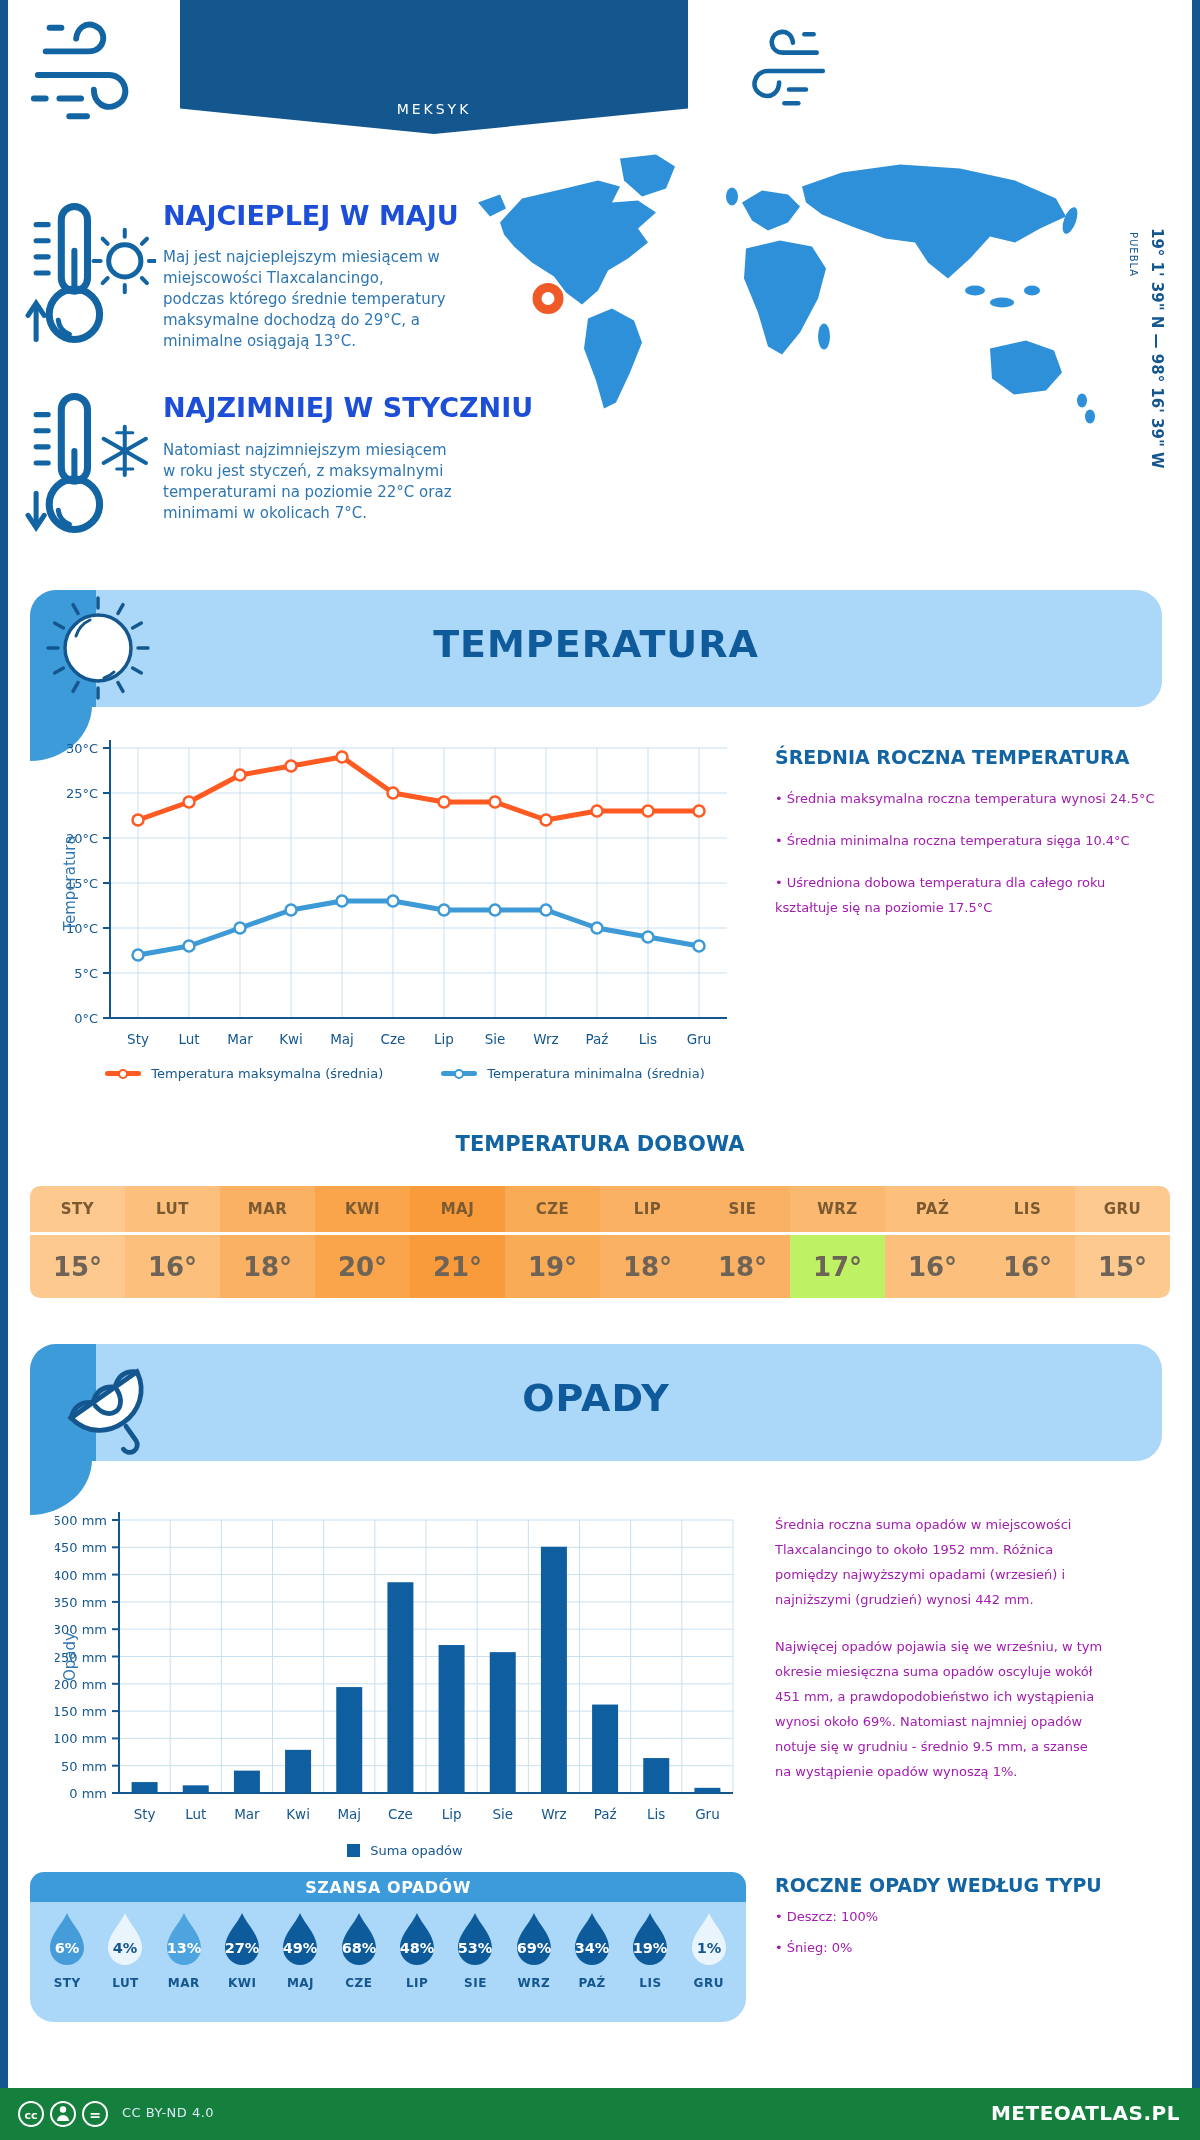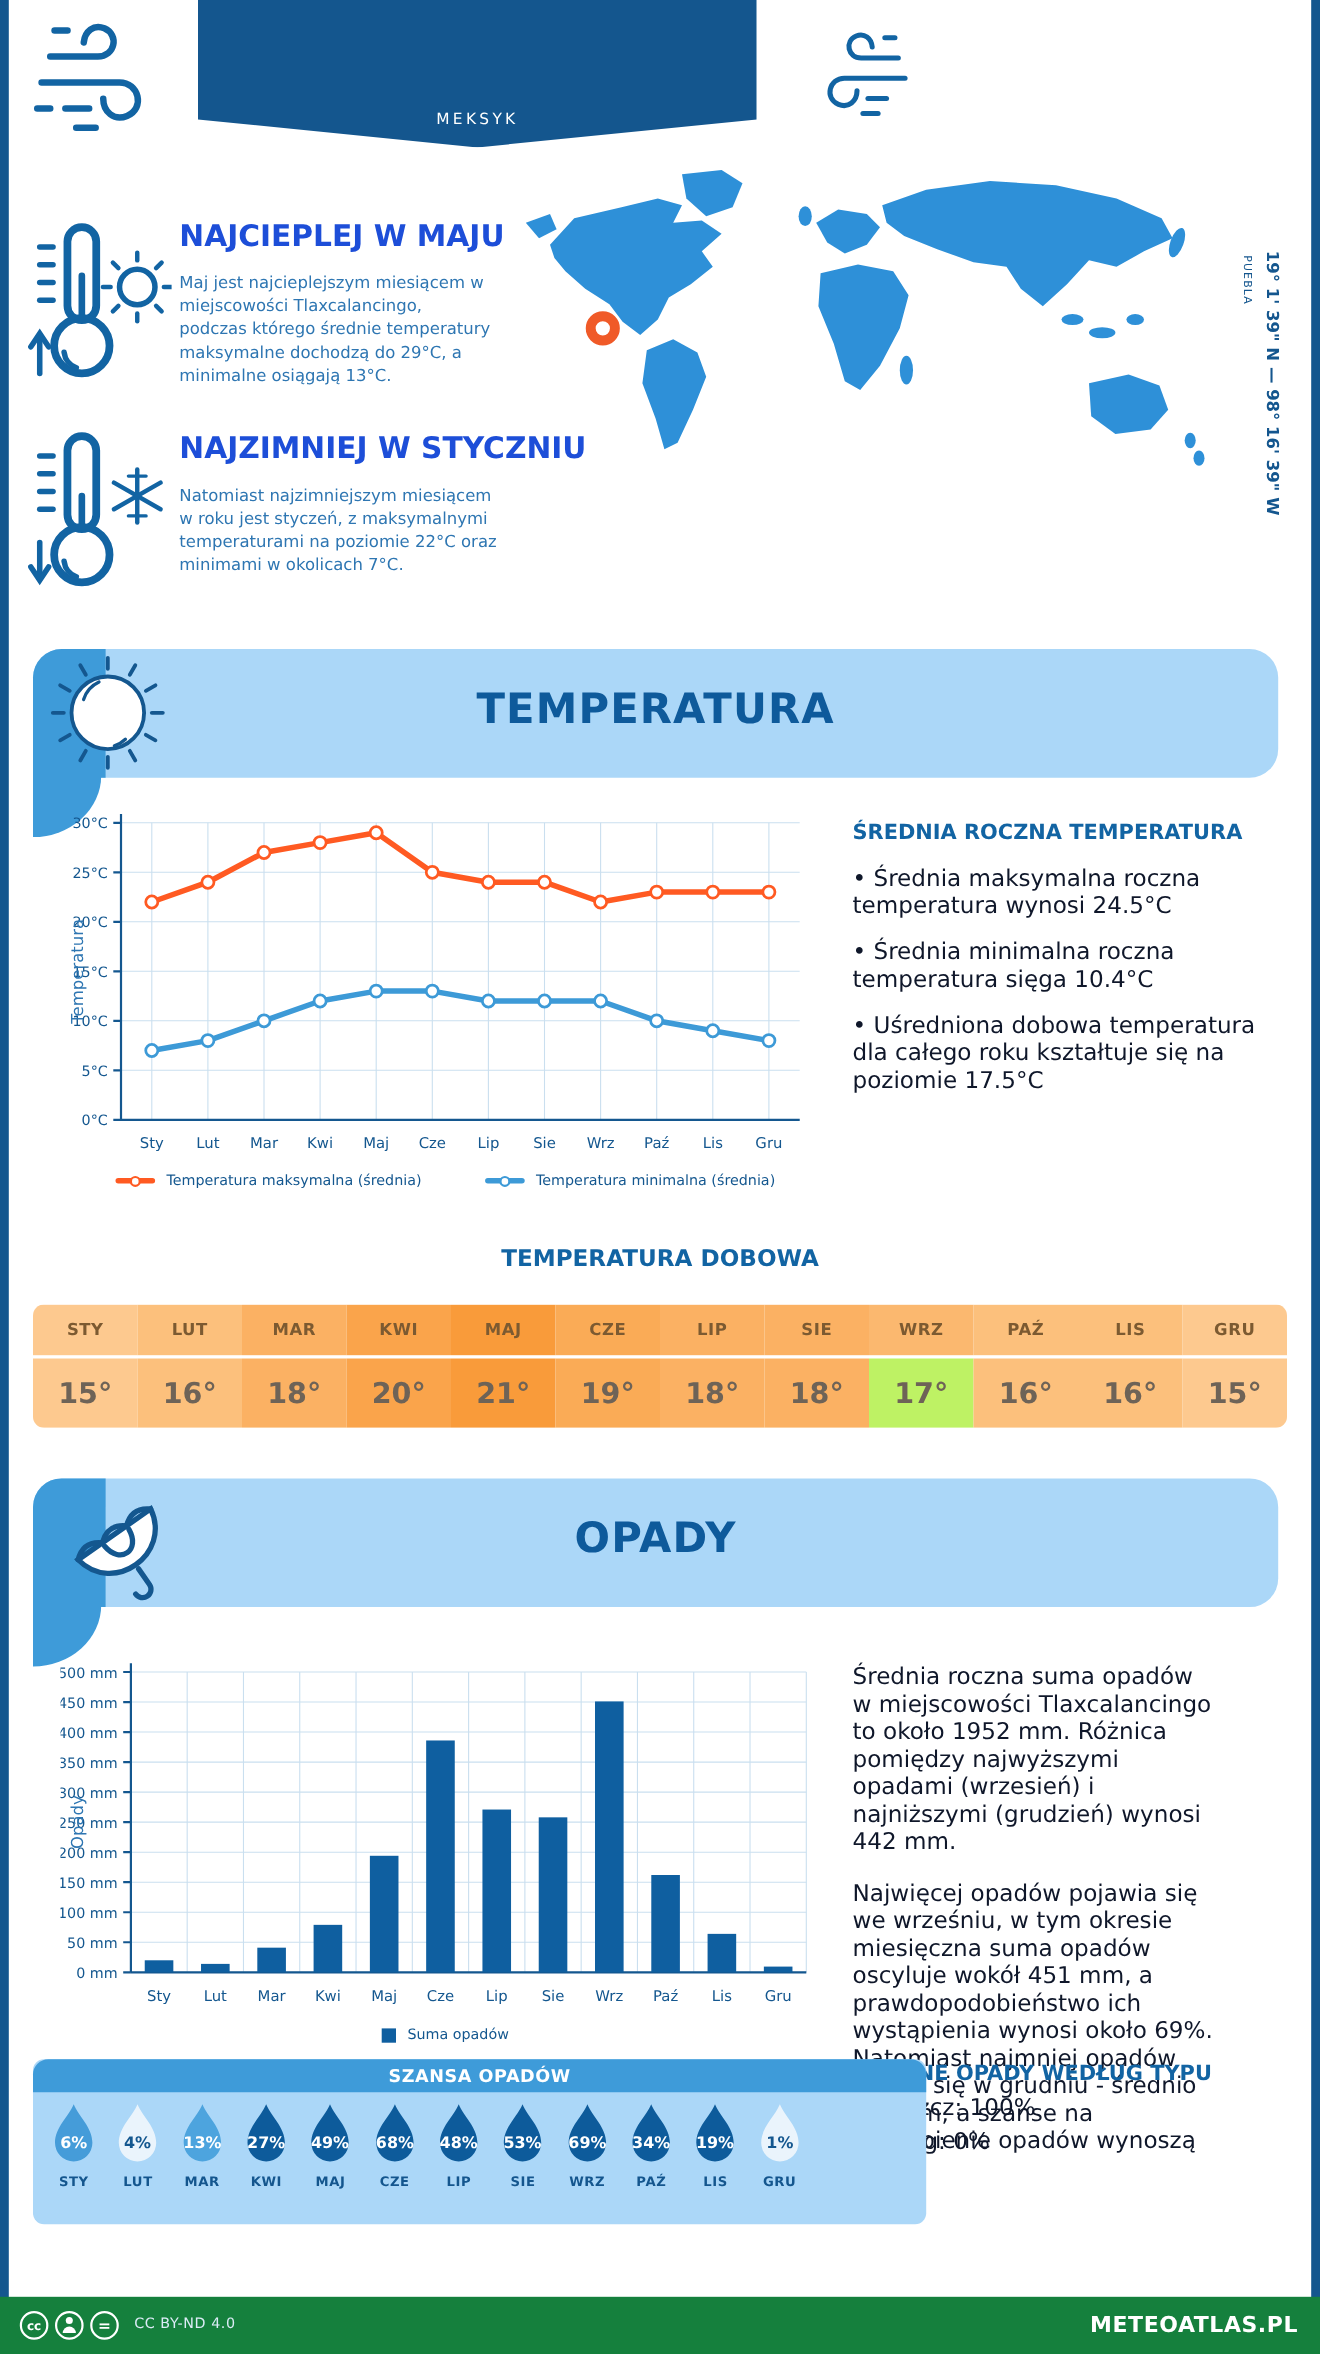--- a/index.html
+++ b/index.html
@@ -26,43 +26,43 @@
   .vert{writing-mode:vertical-rl;text-orientation:mixed;color:#14568e;white-space:nowrap}
 
   
   .light-banner{position:absolute;left:30px;width:1132px;height:117px;background:#abd7f8;border-radius:26px}
   .dark-cap{position:absolute;left:30px;width:66px;height:117px;background:#3e9bd9;border-radius:26px 0 0 0}
   .tail{position:absolute;left:30px;width:62px;height:56px;background:#3e9bd9;border-radius:0 0 100% 0}
   .section-title{position:absolute;left:30px;width:1132px;text-align:center;color:#0e5a9b;
                  font-size:38px;font-weight:bold;letter-spacing:1px}
 
   .panel-heading{position:absolute;color:#1264a3;font-weight:bold;font-size:19px;white-space:nowrap}
-  .panel-text{color:#0f172a;font-size:21px;line-height:25px}
+  .panel-text{color:#a21caf;font-size:13px;line-height:25px}
 
   
   .legend{position:absolute;left:55px;width:700px;display:flex;justify-content:center;gap:58px}
   .lg-item{display:flex;align-items:center;gap:10px;color:#14578f;font-size:13px}
   .lg-line{width:36px;height:5px;border-radius:3px;position:relative;display:inline-block}
   .lg-dot{position:absolute;left:13px;top:-2.5px;width:10px;height:10px;border-radius:50%;
           background:#fff;border:2.5px solid #000;box-sizing:border-box}
   .lg-sq{width:13px;height:13px;display:inline-block}
 
   
   #daily-table{position:absolute;left:30px;top:1186px;width:1140px;height:112px;
                border-radius:10px;overflow:hidden;display:flex;flex-direction:column}
   .t-row{display:flex}
   .t-row.head{height:46px;border-bottom:3px solid #fff}
   .t-row.vals{flex:1}
   .t-cell{flex:1;display:flex;align-items:center;justify-content:center}
   .t-month{font-size:15px;font-weight:bold;color:#7c5a31;letter-spacing:.5px}
   .t-val{font-size:26px;font-weight:bold;color:#6e6357}
 
   
-  #chance-box{position:absolute;left:30px;top:1872px;width:812px;height:150px;
-              background:#abd7f8;border-radius:10px}
+  #chance-box{position:absolute;left:30px;top:1872px;width:716px;height:150px;
+              background:#abd7f8;border-radius:24px}
   #chance-head{position:absolute;left:0;top:0;width:100%;height:30px;background:#3e9bd9;
                border-radius:14px 14px 0 0;display:flex;align-items:center;justify-content:center;
                color:#fff;font-weight:bold;font-size:16px;letter-spacing:.5px}
   #chance-row{position:absolute;left:8px;top:38px;width:700px;display:flex}
   .drop-item{flex:1;text-align:center}
   .drop-item svg{margin:0 auto}
   .drop-month{margin-top:8px;font-size:12px;font-weight:bold;color:#14568e;letter-spacing:.5px}
 
   
   #footer{position:absolute;left:0;top:2088px;width:1200px;height:52px;background:#15803d}

